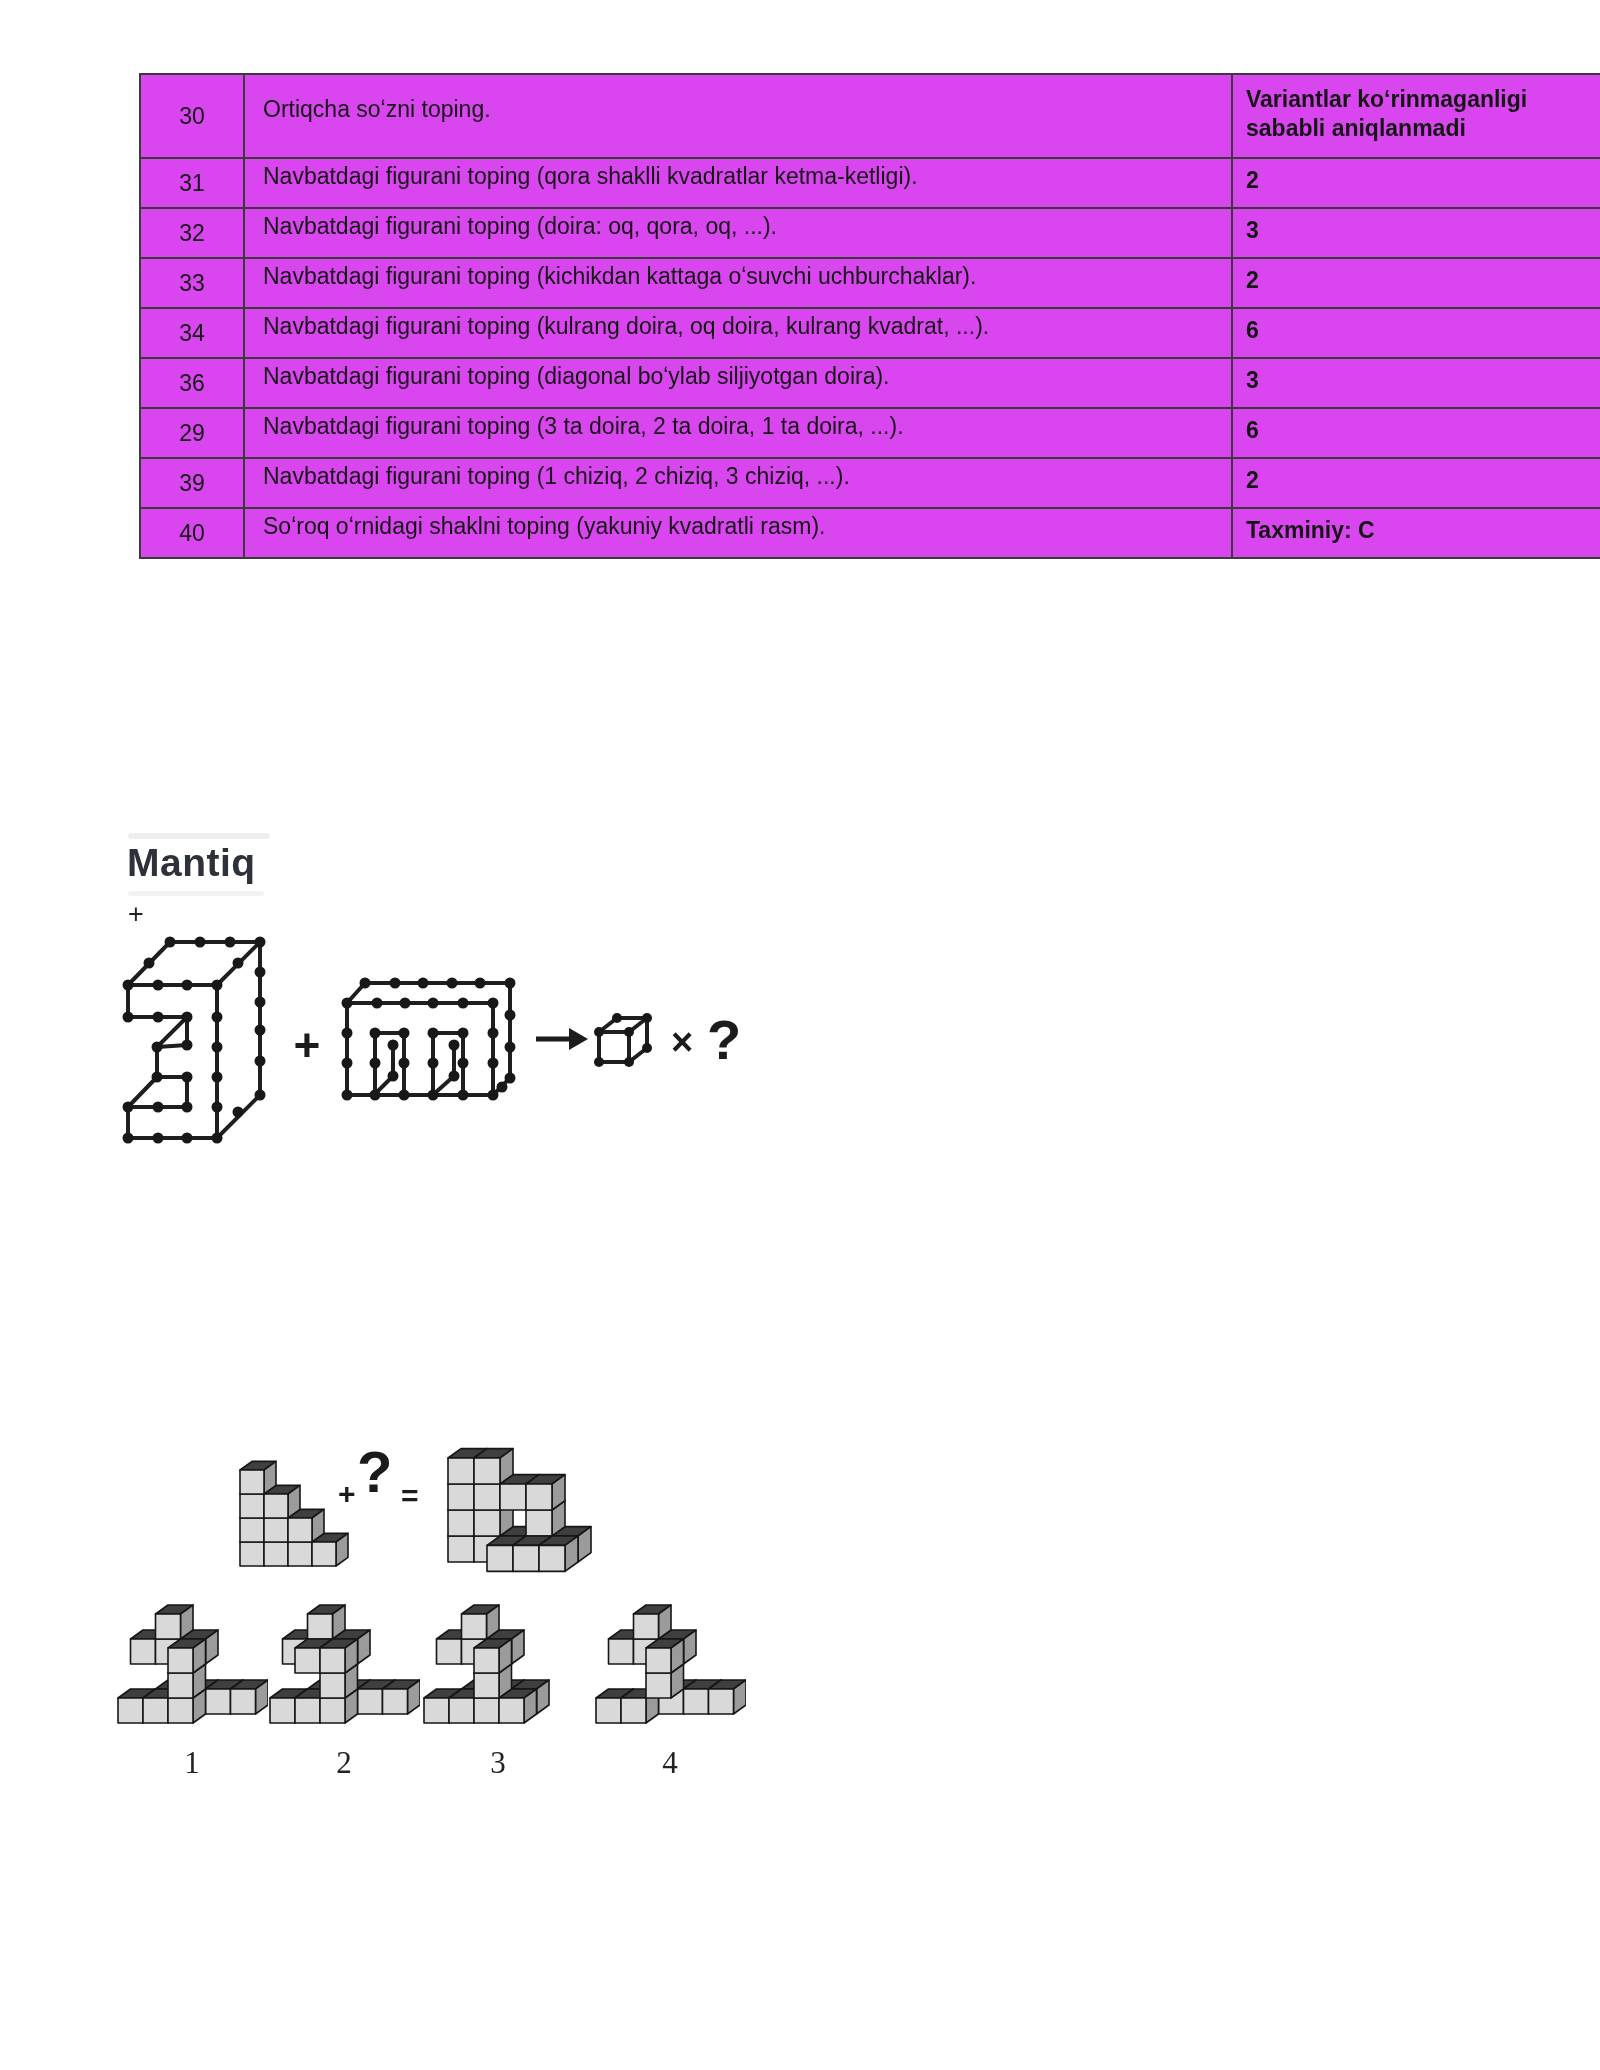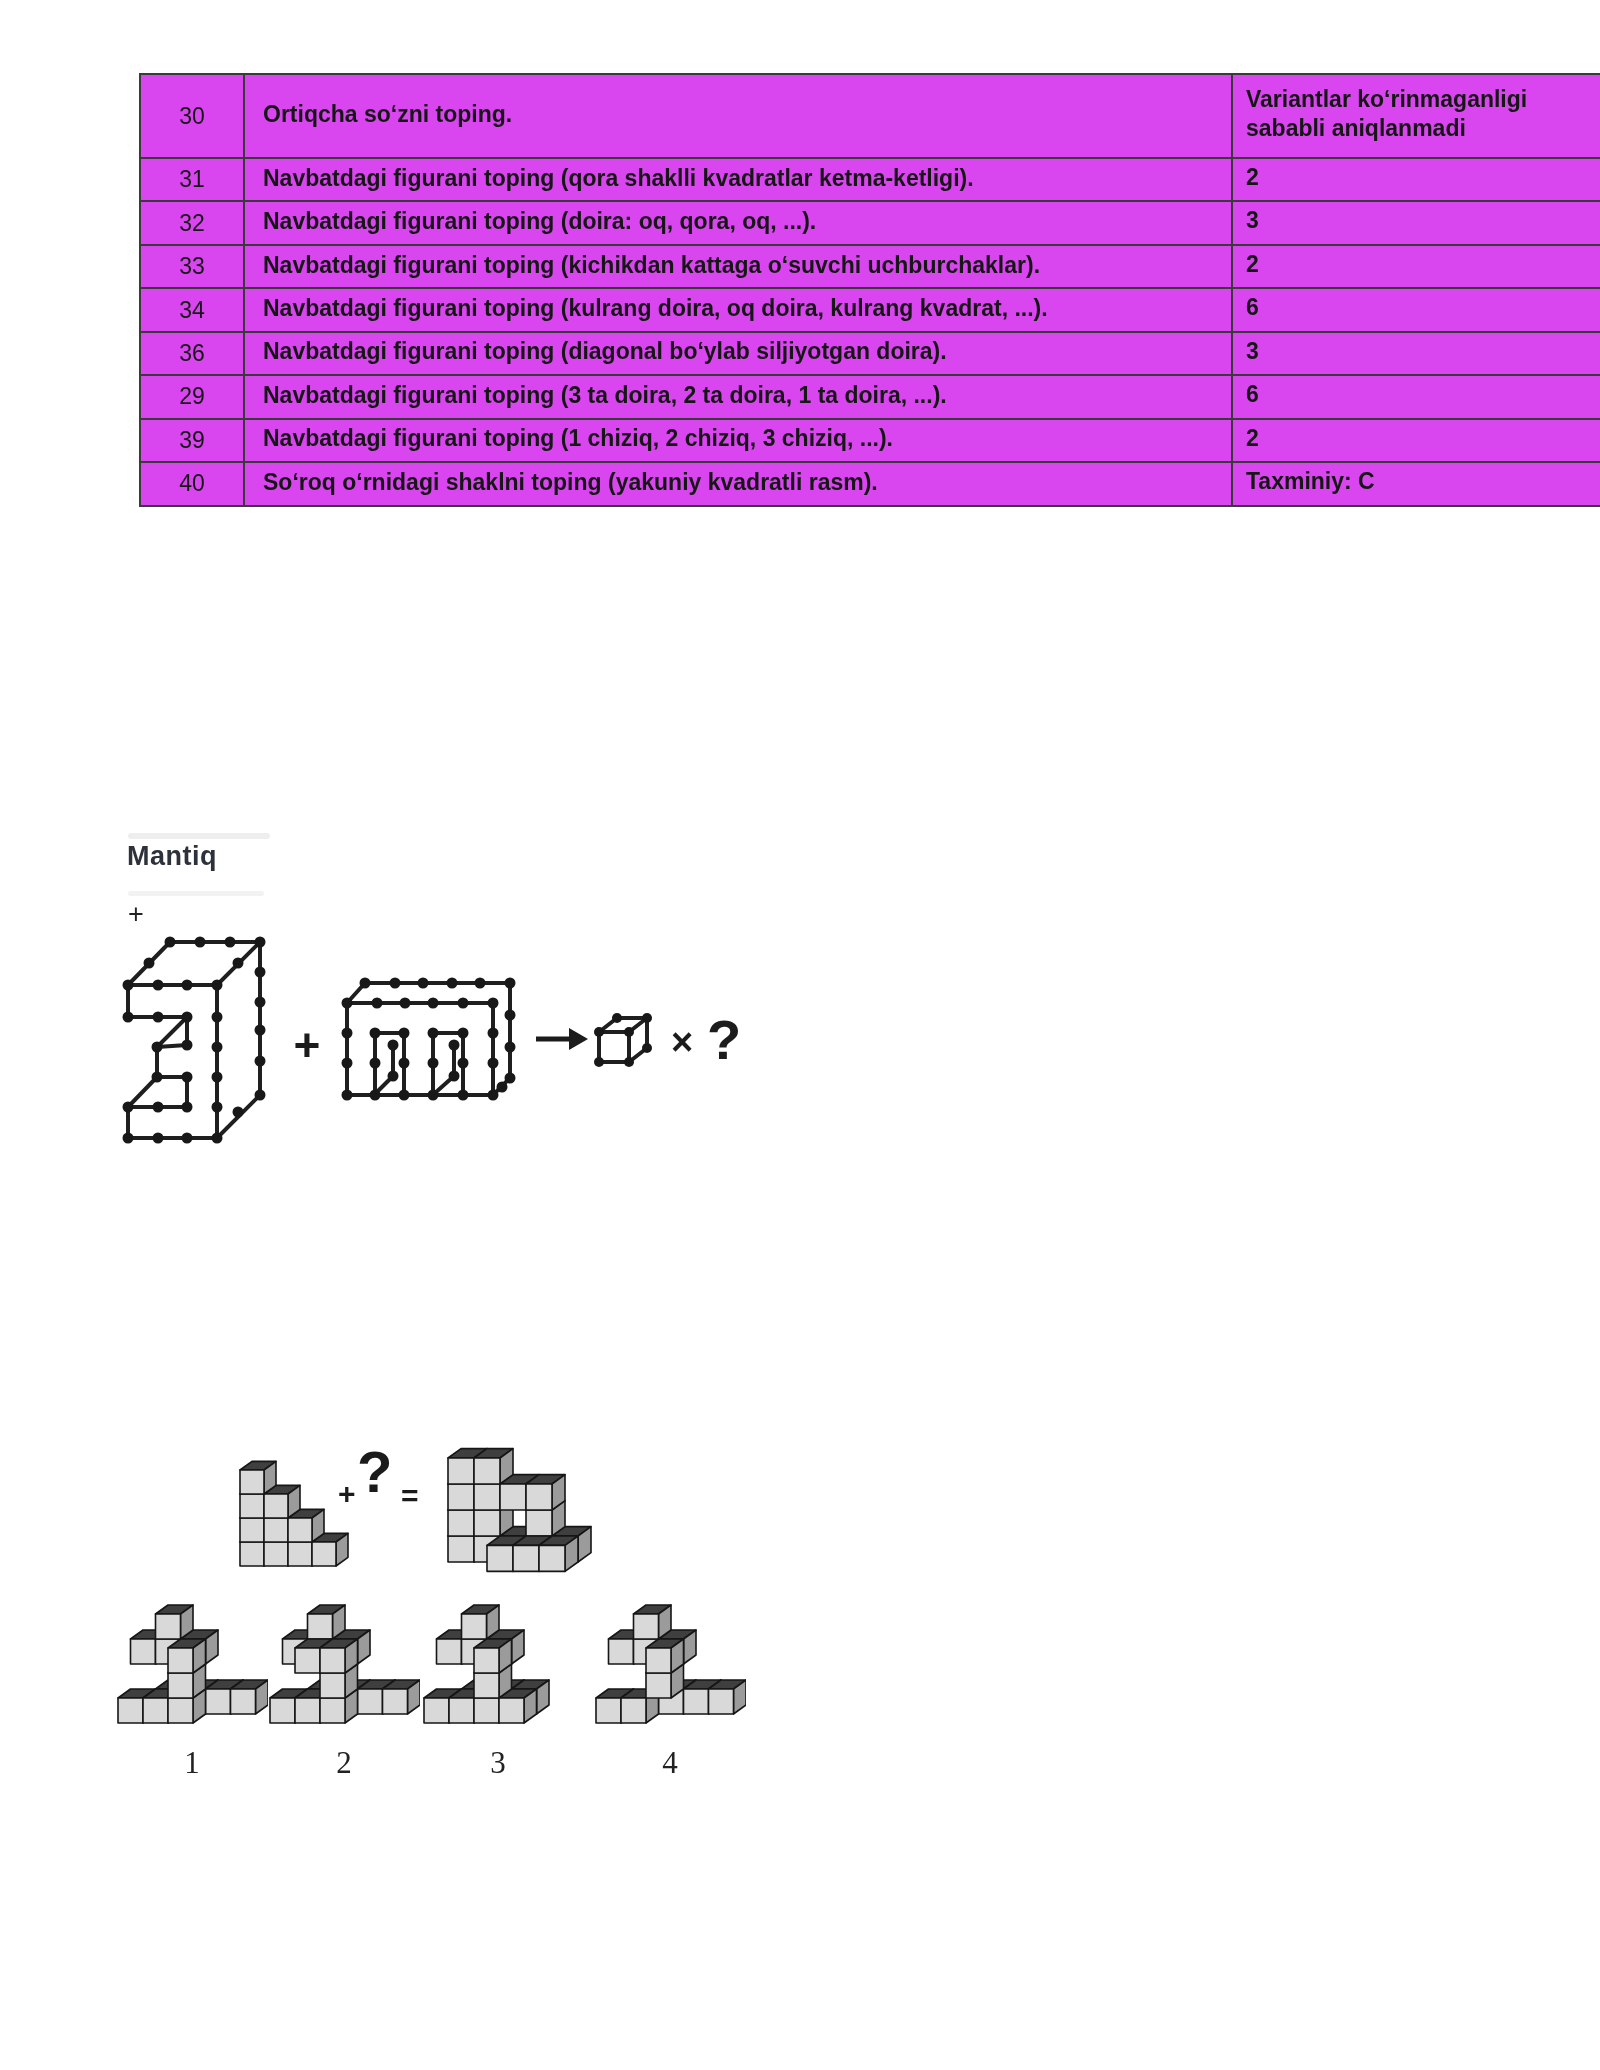--- a/index.html
+++ b/index.html
@@ -13,28 +13,28 @@
     position:absolute;left:139px;top:73px;width:1406px;
     border-collapse:collapse;table-layout:fixed;background:#d946ef;
   }
   table.results td{
     border:2px solid #3a3a3a;font-size:23px;color:#161616;
     vertical-align:middle;overflow:hidden;
   }
   table.results tr{height:41px;}
   table.results tr.tall{height:84px;}
   td.c-num{width:100px;text-align:center;}
-  td.c-q{width:958px;padding:4px 10px 7px 18px;font-weight:bold;}
+  td.c-q{width:958px;padding:4px 10px 17px 18px;}
   td.c-a{width:348px;padding:4px 10px 8px 13px;line-height:1.28;font-weight:bold;}
   
   .soft-bar{position:absolute;background:#eeeeee;border-radius:3px;}
   #bar-top{left:128px;top:833px;width:142px;height:6px;}
   #bar-bottom{left:128px;top:891px;width:136px;height:5px;background:#f2f2f2;}
   #mantiq-title{
-    position:absolute;left:127px;top:841px;font-size:27px;font-weight:700;
+    position:absolute;left:127px;top:841px;font-size:39px;font-weight:700;
     color:#2c313a;letter-spacing:0.5px;
   }
   #plus-note{position:absolute;left:128px;top:899px;font-size:27px;color:#222;}
   #dot-figure{position:absolute;left:108px;top:928px;}
   .dotline{fill:none;stroke:#1f1f1f;stroke-width:4;stroke-linecap:round;stroke-linejoin:round;}
   .dot{fill:#181818;}
   .sym{font-family:"Liberation Sans",sans-serif;fill:#1c1c1c;}
   
   .fig{position:absolute;}
   .op{position:absolute;color:#1b1b1b;}

